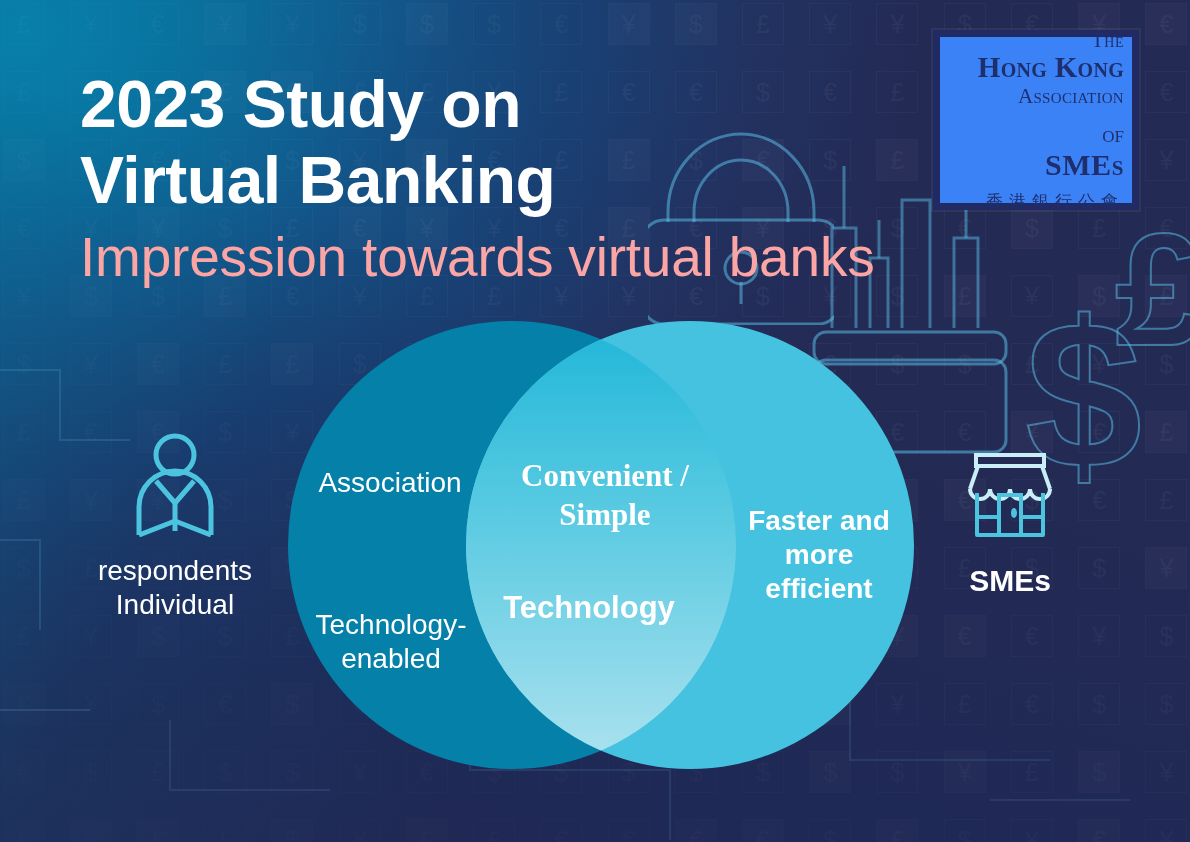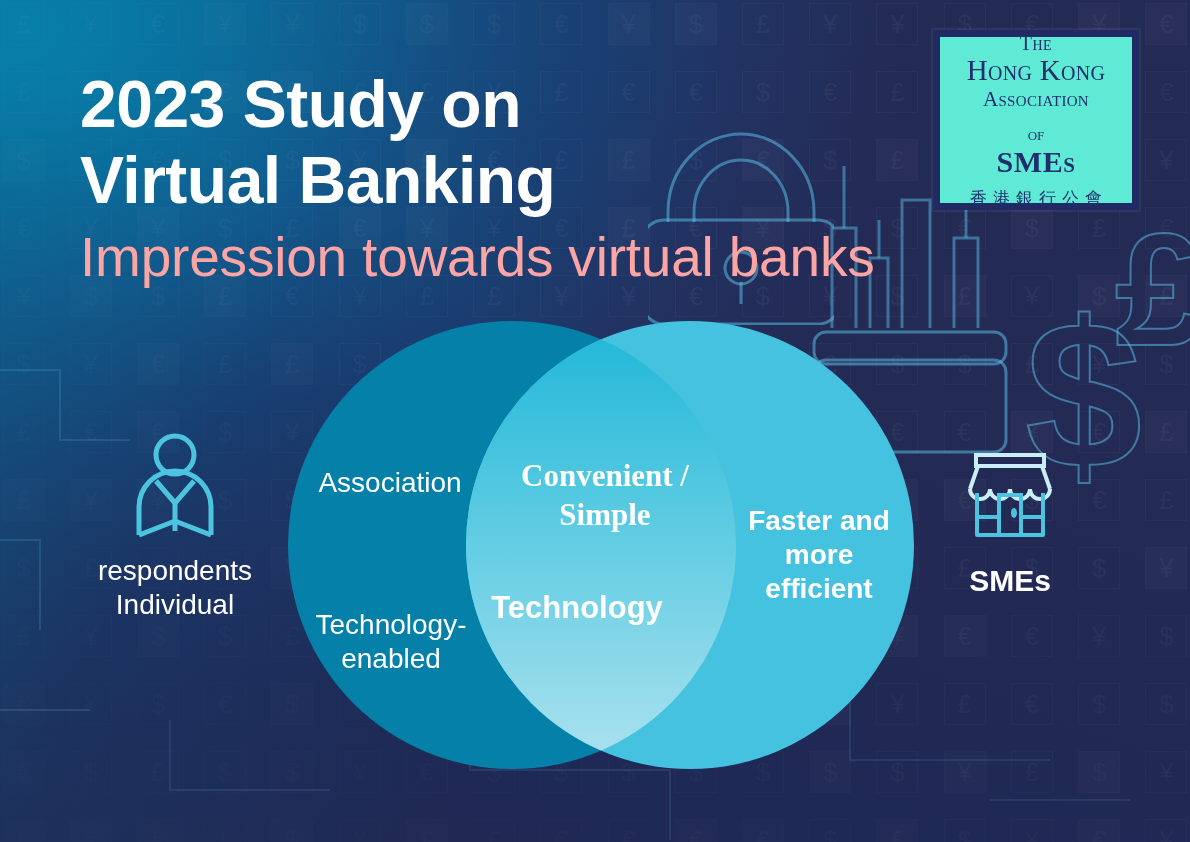--- a/index.html
+++ b/index.html
@@ -70,43 +70,43 @@
     letter-spacing:-.5px;white-space:nowrap;
   }
   .subtitle{
     font-weight:400;font-size:55px;line-height:70px;color:#fca5a5;
     letter-spacing:-.2px;white-space:nowrap;margin-top:4px;
   }
 
   
   .logo{
     position:absolute;left:933px;top:30px;width:206px;height:180px;z-index:14;
-    background:#5eead4;border:7px solid #222a64;box-shadow:0 0 0 2px rgba(255,255,255,.06);
-    display:flex;flex-direction:column;align-items:center;justify-content:center;
+    background:#3b82f6;border:7px solid #222a64;box-shadow:0 0 0 2px rgba(255,255,255,.06);
+    display:flex;flex-direction:column;align-items:flex-end;justify-content:center;
     padding:6px 8px;box-sizing:border-box;
   }
   .logo div{color:#1f2f6e;font-family:"Liberation Serif",serif;font-variant:small-caps;text-align:center;line-height:1.06;}
   .logo .l-the{font-size:20px;letter-spacing:.5px;}
-  .logo .l-hk{font-size:29px;font-weight:400;letter-spacing:.3px;margin-top:1px;}
+  .logo .l-hk{font-size:29px;font-weight:700;letter-spacing:.3px;margin-top:1px;}
   .logo .l-assoc{font-size:21px;letter-spacing:.3px;margin-top:2px;}
-  .logo .l-of{font-size:18px;margin-top:15px;}
+  .logo .l-of{font-size:24px;margin-top:15px;}
   .logo .l-banks{font-size:30px;font-weight:700;letter-spacing:.6px;margin-top:2px;}
   .logo .l-rule{width:148px;height:2px;background:#1f2f6e;margin:6px 0 5px;}
   .logo .l-cn{
     font-family:"DejaVu Sans",sans-serif;font-variant:normal;
     font-size:17px;letter-spacing:6px;text-indent:6px;color:#1f2f6e;
   }
 
   
   .venn{position:absolute;left:0;top:0;width:1190px;height:842px;z-index:10;}
   .vlabel{position:absolute;color:#fff;text-align:center;z-index:11;pointer-events:none;}
   .lbl-innovative{left:300px;top:466px;width:180px;font-size:28px;line-height:34px;}
   .lbl-techenabled{left:296px;top:608px;width:190px;font-size:28px;line-height:34px;}
   .lbl-convenient{left:490px;top:456px;width:230px;font-size:31px;font-weight:700;line-height:39px;font-family:Liberation Serif, serif;}
-  .lbl-techadv{left:462px;top:588px;width:230px;font-size:31px;font-weight:700;line-height:39px;}
+  .lbl-techadv{left:474px;top:588px;width:230px;font-size:31px;font-weight:700;line-height:39px;}
   .lbl-faster{left:724px;top:504px;width:190px;font-size:28px;font-weight:700;line-height:34px;}
 
   
   .persona{position:absolute;z-index:12;text-align:center;color:#fff;}
   .persona .plabel{font-size:28px;line-height:34px;font-weight:400;}
   .persona-left{left:60px;top:430px;width:230px;}
   .persona-left .plabel{font-weight:400;}
   .persona-right{left:920px;top:440px;width:180px;}
   .persona-right .plabel{font-size:30px;font-weight:700;}
   .persona .icon{display:flex;align-items:center;justify-content:center;height:110px;margin-bottom:14px;}

